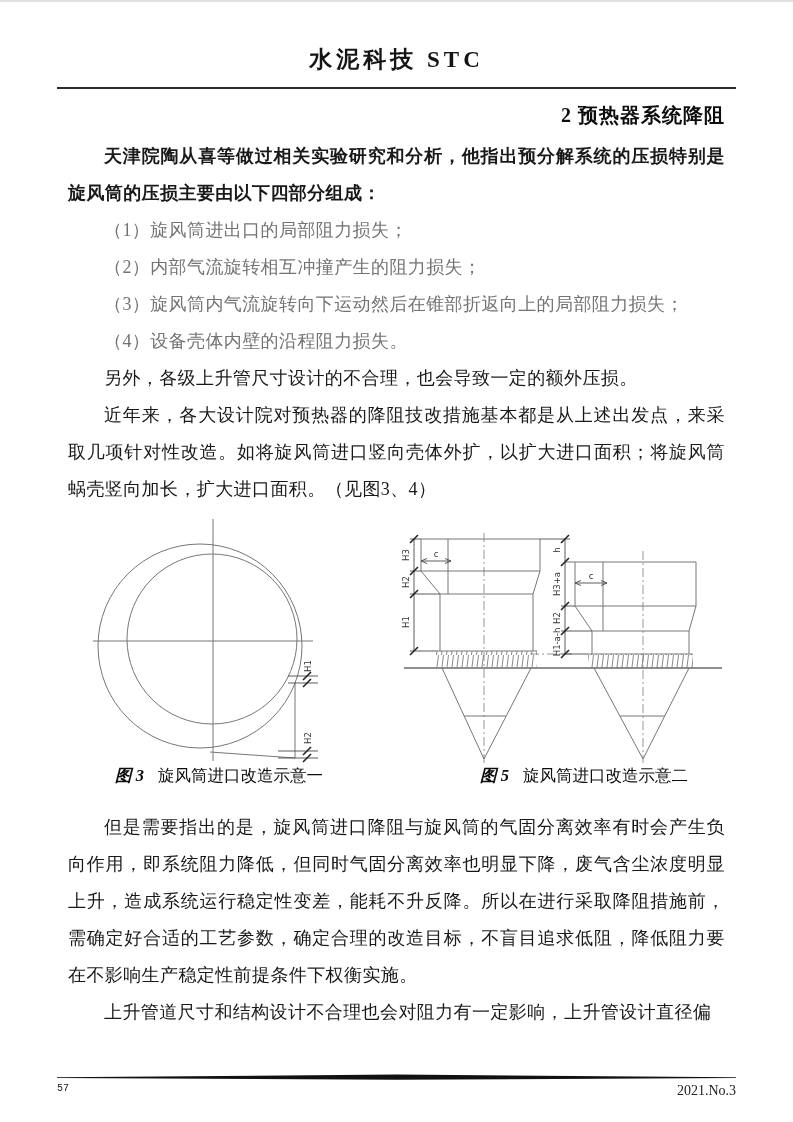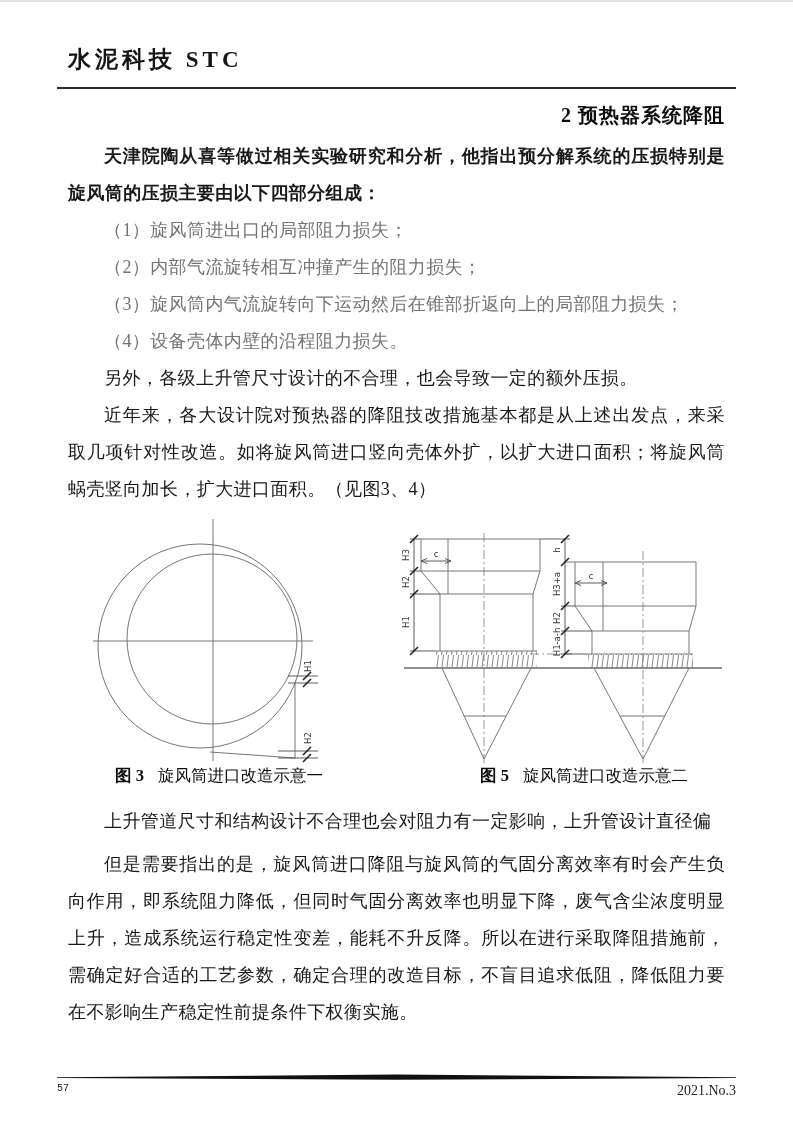--- a/index.html
+++ b/index.html
@@ -6,21 +6,21 @@
   body{
     width:793px;height:1122px;
     font-family:"Liberation Serif","DejaVu Serif",serif;
     color:#111;
     border-top:2px solid #e2e2e2;
     box-sizing:border-box;
     overflow:hidden;
   }
   .page{position:relative;width:793px;height:1120px;padding:0 68px;box-sizing:border-box;}
   .journal-title{
-    text-align:left;margin-top:42px;font-size:23px;font-weight:bold;
+    text-align:center;margin-top:42px;font-size:23px;font-weight:bold;
     letter-spacing:4px;color:#151515;
   }
   .header-rule{
     border-top:2px solid #2a2a2a;margin:12px -11px 0 -11px;height:0;
   }
   .section-heading{
     font-size:20px;font-weight:bold;margin:13px 0 0 0;letter-spacing:1px;color:#0d0d0d;text-align:right;
   }
   .para{
     font-size:18px;line-height:37px;margin:0;text-align:justify;
@@ -32,21 +32,21 @@
   }
   .figures{position:relative;height:292px;margin-top:3px;}
   .fig-svg{position:absolute;top:0;}
   #fig3-svg{left:-8px;}
   #fig4-svg{left:322px;}
   .fig-caption{
     position:absolute;top:254px;font-size:16.5px;color:#0d0d0d;white-space:nowrap;
   }
   #fig3-caption{left:47px;}
   #fig4-caption{left:412px;}
-  .cap-label{font-weight:bold;margin-right:14px;}
+  .cap-label{font-weight:bold;margin-right:14px;font-style:italic;}
   .ln{stroke:#767676;stroke-width:1;fill:none;}
   .lnb{stroke:#6a6a6a;stroke-width:1.3;fill:none;}
   .dashdot{stroke:#8a8a8a;stroke-width:0.9;fill:none;stroke-dasharray:9 3 2 3;}
   .dim{stroke:#4a4a4a;stroke-width:0.9;fill:none;}
   .tick{stroke:#222;stroke-width:1.6;fill:none;}
   .dimtext{fill:#333;font-size:8.5px;font-family:"DejaVu Sans","Liberation Sans",sans-serif;}
   .footer{position:absolute;left:57px;top:1030px;width:679px;}
   .footer-rule{display:block;}
   .footer-row{position:relative;height:20px;margin-top:2px;}
   .page-number{
@@ -172,22 +172,22 @@
     </svg>
 
     <div class="fig-caption" id="fig3-caption">
       <span class="cap-label">图 3</span><span>旋风筒进口改造示意一</span>
     </div>
     <div class="fig-caption" id="fig4-caption">
       <span class="cap-label">图 5</span><span>旋风筒进口改造示意二</span>
     </div>
   </div>
 
+  <p class="para" style="margin-top:6px">但是需要指出的是，旋风筒进口降阻与旋风筒的气固分离效率有时会产生负向作用，即系统阻力降低，但同时气固分离效率也明显下降，废气含尘浓度明显上升，造成系统运行稳定性变差，能耗不升反降。所以在进行采取降阻措施前，需确定好合适的工艺参数，确定合理的改造目标，不盲目追求低阻，降低阻力要在不影响生产稳定性前提条件下权衡实施。</p>
   <p class="para">上升管道尺寸和结构设计不合理也会对阻力有一定影响，上升管设计直径偏</p>
-  <p class="para" style="margin-top:6px">但是需要指出的是，旋风筒进口降阻与旋风筒的气固分离效率有时会产生负向作用，即系统阻力降低，但同时气固分离效率也明显下降，废气含尘浓度明显上升，造成系统运行稳定性变差，能耗不升反降。所以在进行采取降阻措施前，需确定好合适的工艺参数，确定合理的改造目标，不盲目追求低阻，降低阻力要在不影响生产稳定性前提条件下权衡实施。</p>
 
   <div class="footer">
     <svg class="footer-rule" width="679" height="7" viewBox="0 0 679 7">
       <path d="M0,3.2 L340,0.6 L679,3.2 L679,4.0 L340,5.8 L0,4.0 Z" fill="#111"></path>
     </svg>
     <div class="footer-row">
       <div class="page-number">57</div>
       <div class="issue-number">2021.No.3</div>
     </div>
   </div>

